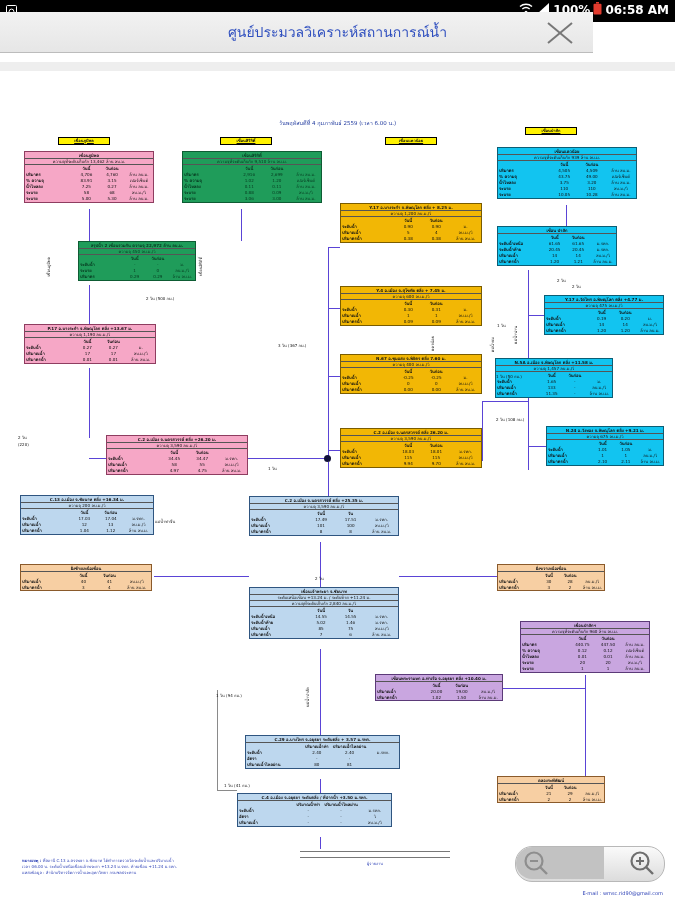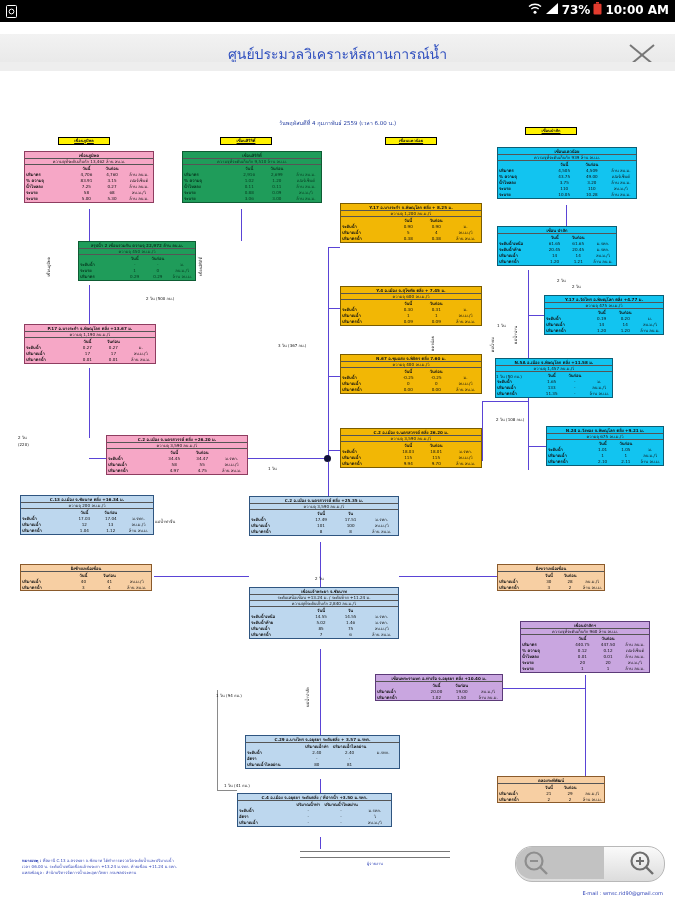--- a/index.html
+++ b/index.html
@@ -7,21 +7,21 @@
        font-family:"DejaVu Sans","Liberation Sans",sans-serif;}
 
   
   #statusbar{position:absolute;left:0;top:0;width:675px;height:22px;background:#000;color:#fff;}
   #statusbar .left{position:absolute;left:6px;top:3px;display:flex;align-items:center;gap:4px;}
   #statusbar .right{position:absolute;right:6px;top:2px;display:flex;align-items:center;gap:3px;font-size:12px;font-weight:bold;}
   .sbicon{display:inline-block;}
   .batt{color:#e23b2e;}
 
   
-  #titlebar{position:absolute;left:0;top:34px;width:675px;height:40px;
+  #titlebar{position:absolute;left:0;top:12px;width:593px;height:40px;
             background:linear-gradient(#f2f2f2,#e6e6e6);border-bottom:1px solid #bcbcbc;}
   #apptitle{position:absolute;left:0;top:0;width:675px;line-height:40px;text-align:center;
             color:#2f4fbf;font-size:14px;}
   #closebtn{position:absolute;right:18px;top:6px;width:30px;height:30px;}
   #closebtn svg{display:block;}
 
   
   #strip{position:absolute;left:0;top:62px;width:675px;height:9px;background:#eeeeee;}
 
   
@@ -104,28 +104,28 @@
           <path d="M1 4.5a9 9 0 0 1 12 0" fill="none" stroke="#fff" stroke-width="1.4"></path>
           <path d="M3.3 7a6 6 0 0 1 7.4 0" fill="none" stroke="#fff" stroke-width="1.4"></path>
           <circle cx="7" cy="10.3" r="1.5" fill="#fff"></circle>
         </svg>
     </span>
     <span class="sbicon">
       <svg width="14" height="13" viewBox="0 0 14 13">
           <polygon points="1,12 13,12 13,1" fill="#fff"></polygon>
         </svg>
     </span>
-    <span>73%</span>
+    <span>100%</span>
     <span class="sbicon batt">
       <svg width="9" height="13" viewBox="0 0 9 13">
           <rect x="3" y="0" width="3" height="1.6" fill="#e23b2e"></rect>
           <rect x="0.5" y="1.8" width="8" height="10.7" rx="1" fill="#e23b2e"></rect>
         </svg>
     </span>
-    <span>10:00 AM</span>
+    <span>06:58 AM</span>
   </div>
 </div>
 
 <div id="titlebar">
   <div id="apptitle">ศูนย์ประมวลวิเคราะห์สถานการณ์น้ำ</div>
   <div id="closebtn">
     <svg width="30" height="30" viewBox="0 0 30 30">
         <line x1="3" y1="5" x2="27" y2="25" stroke="#777" stroke-width="2"></line>
         <line x1="27" y1="5" x2="3" y2="25" stroke="#777" stroke-width="2"></line>
       </svg>

